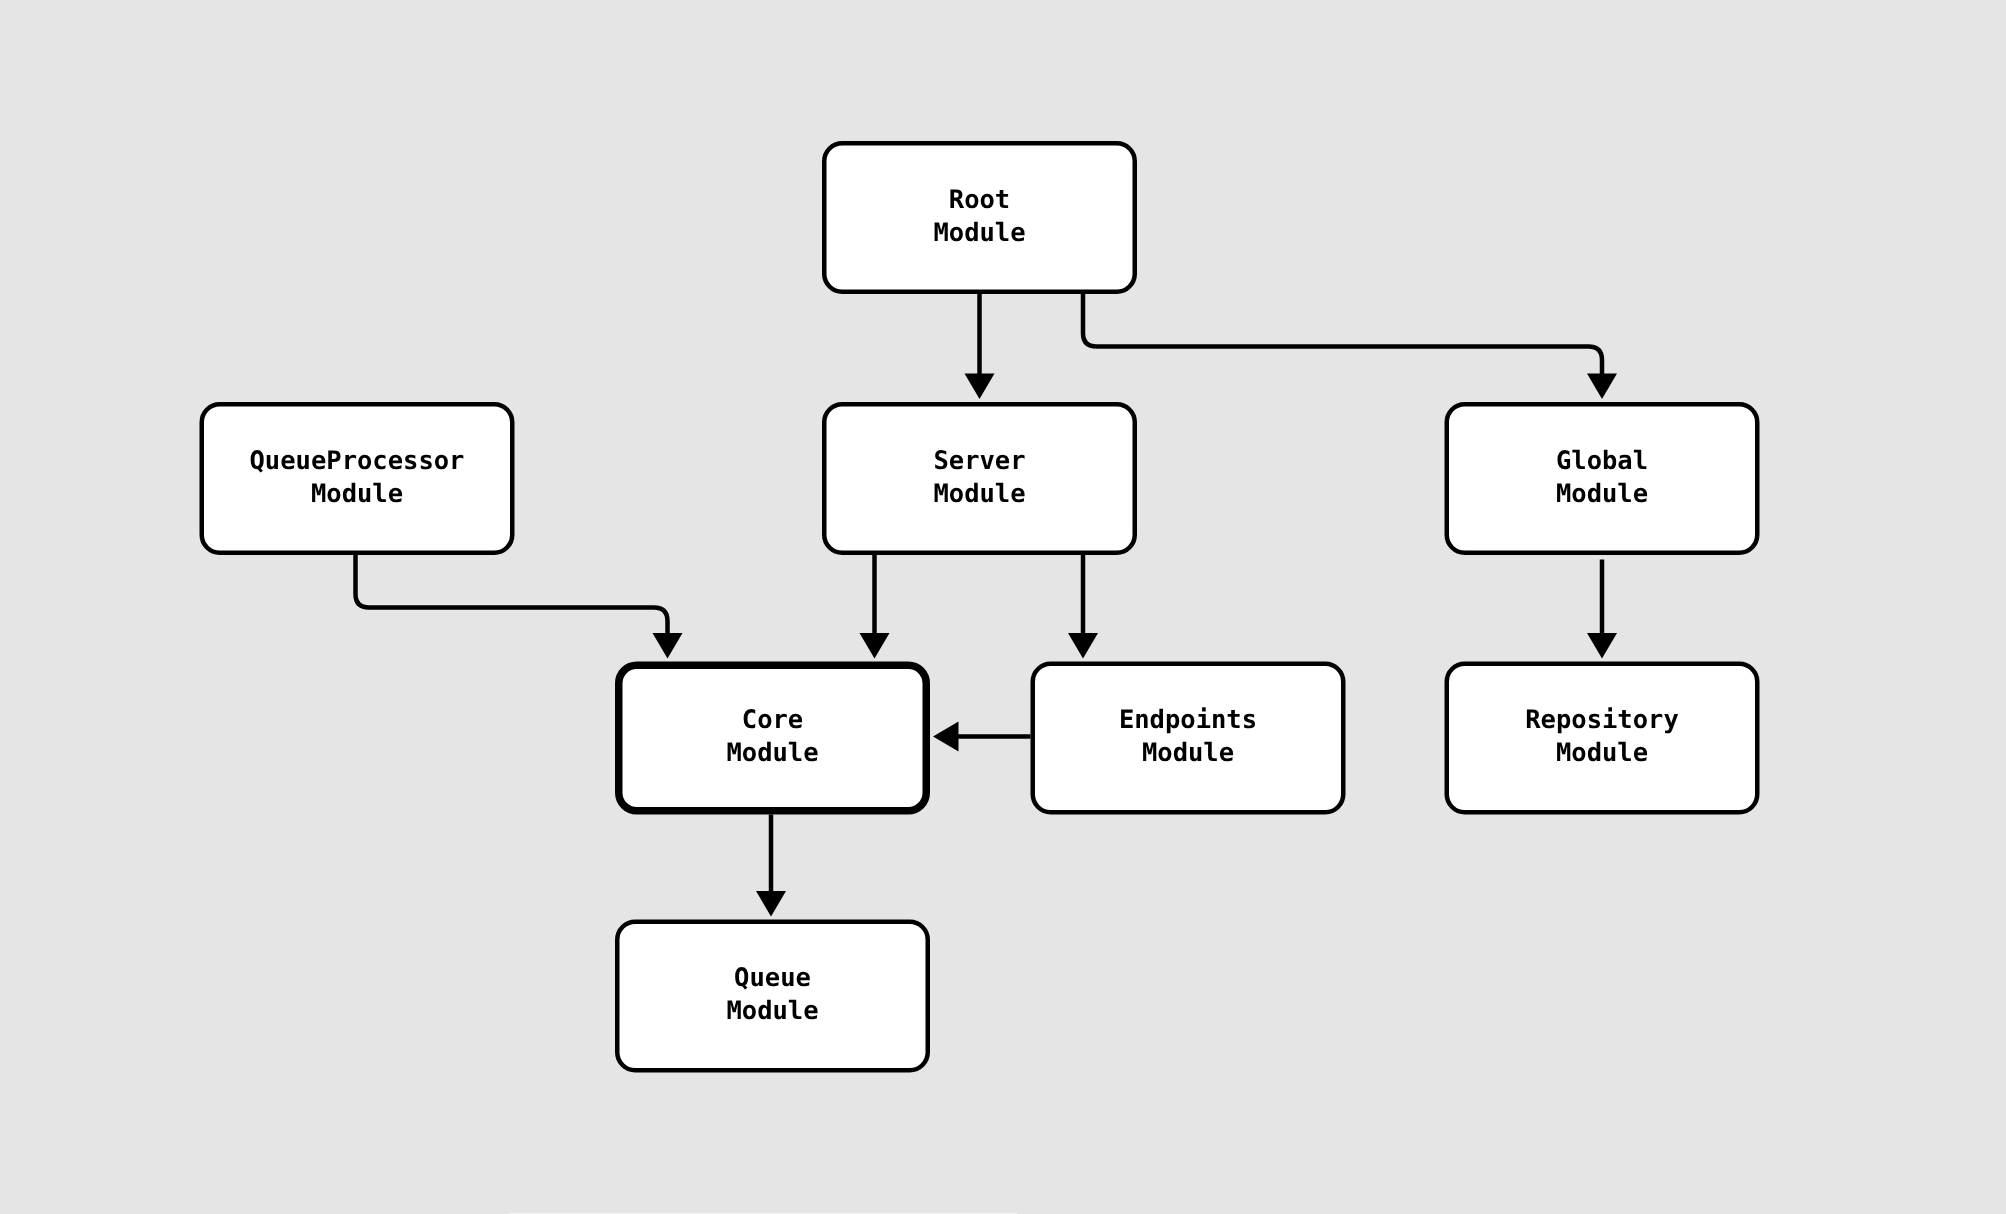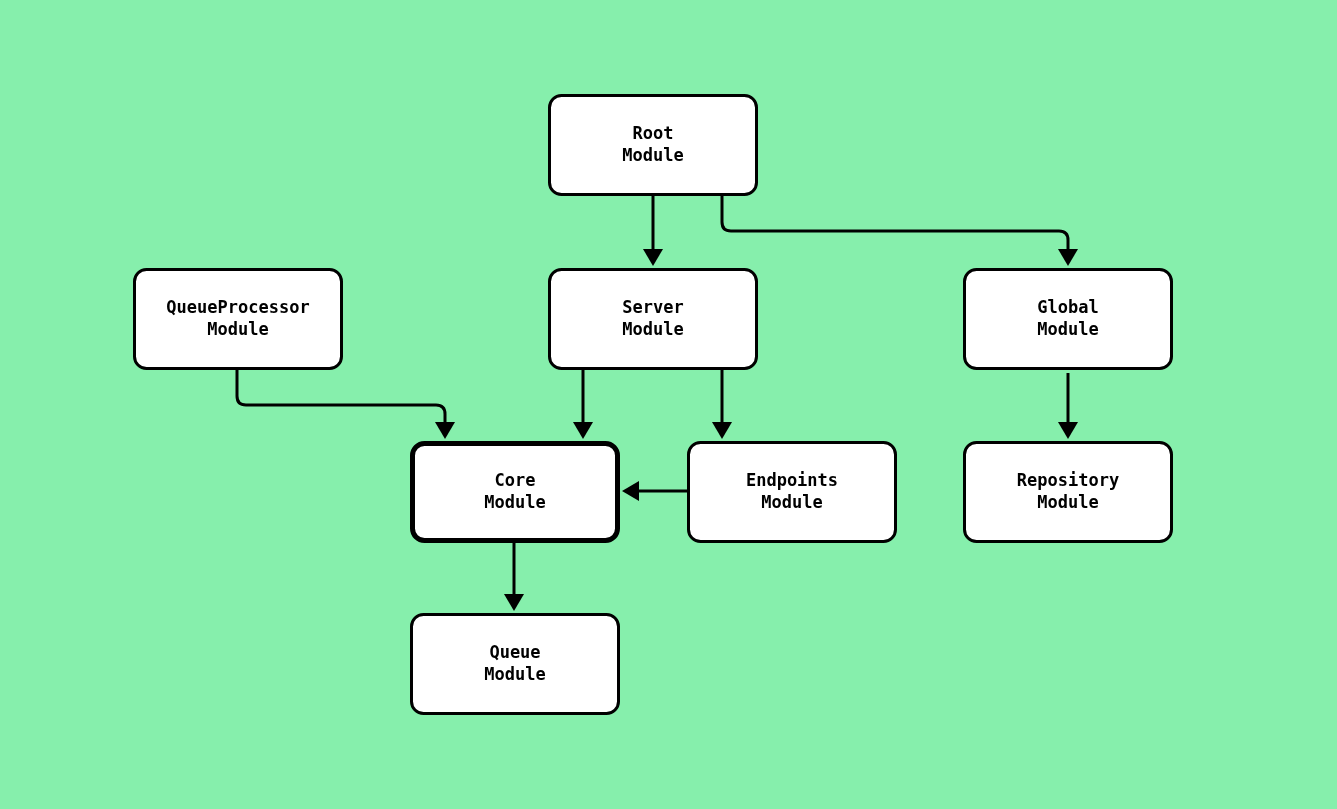--- a/index.html
+++ b/index.html
@@ -10,21 +10,21 @@
   body {
     width: 1337px;
     height: 809px;
     overflow: hidden;
     font-family: "DejaVu Sans Mono", "Liberation Mono", monospace;
   }
   #diagram-root {
     position: relative;
     width: 1337px;
     height: 809px;
-    background: #86efac;
+    background: #e5e5e5;
   }
   svg#diagram-svg {
     position: absolute;
     top: 0;
     left: 0;
     width: 1337px;
     height: 809px;
     display: block;
   }
   .node-rect {

